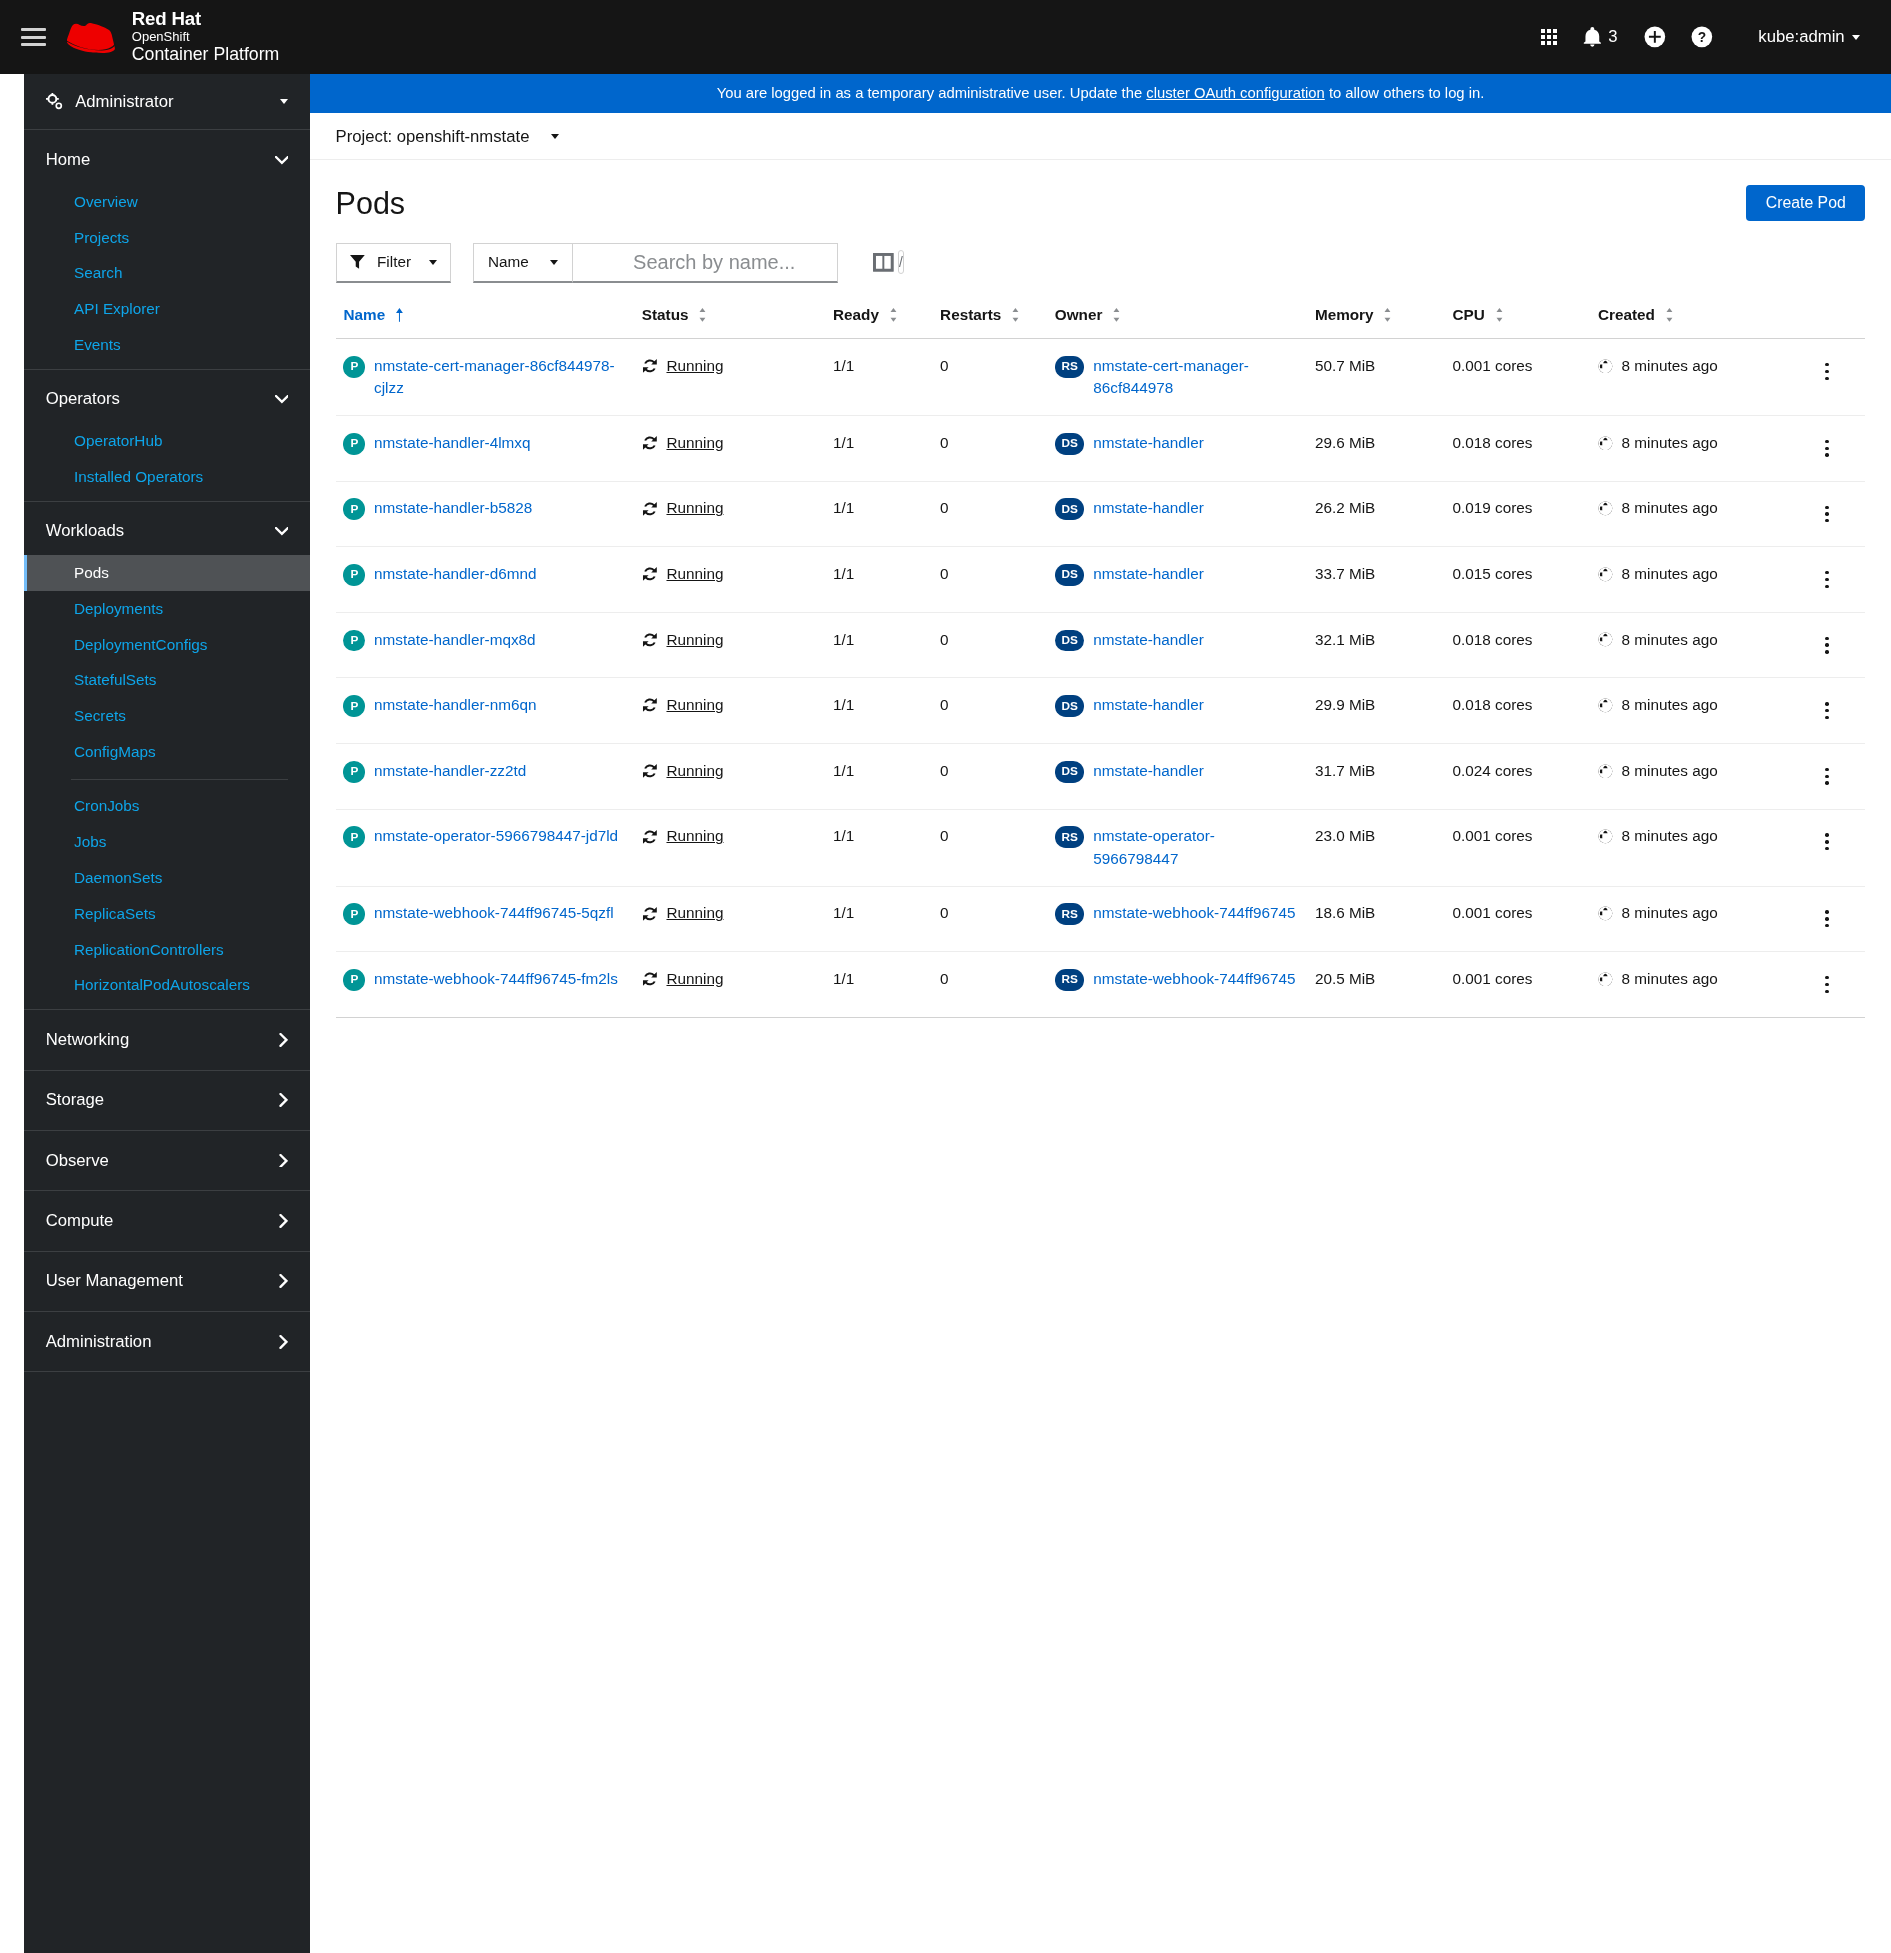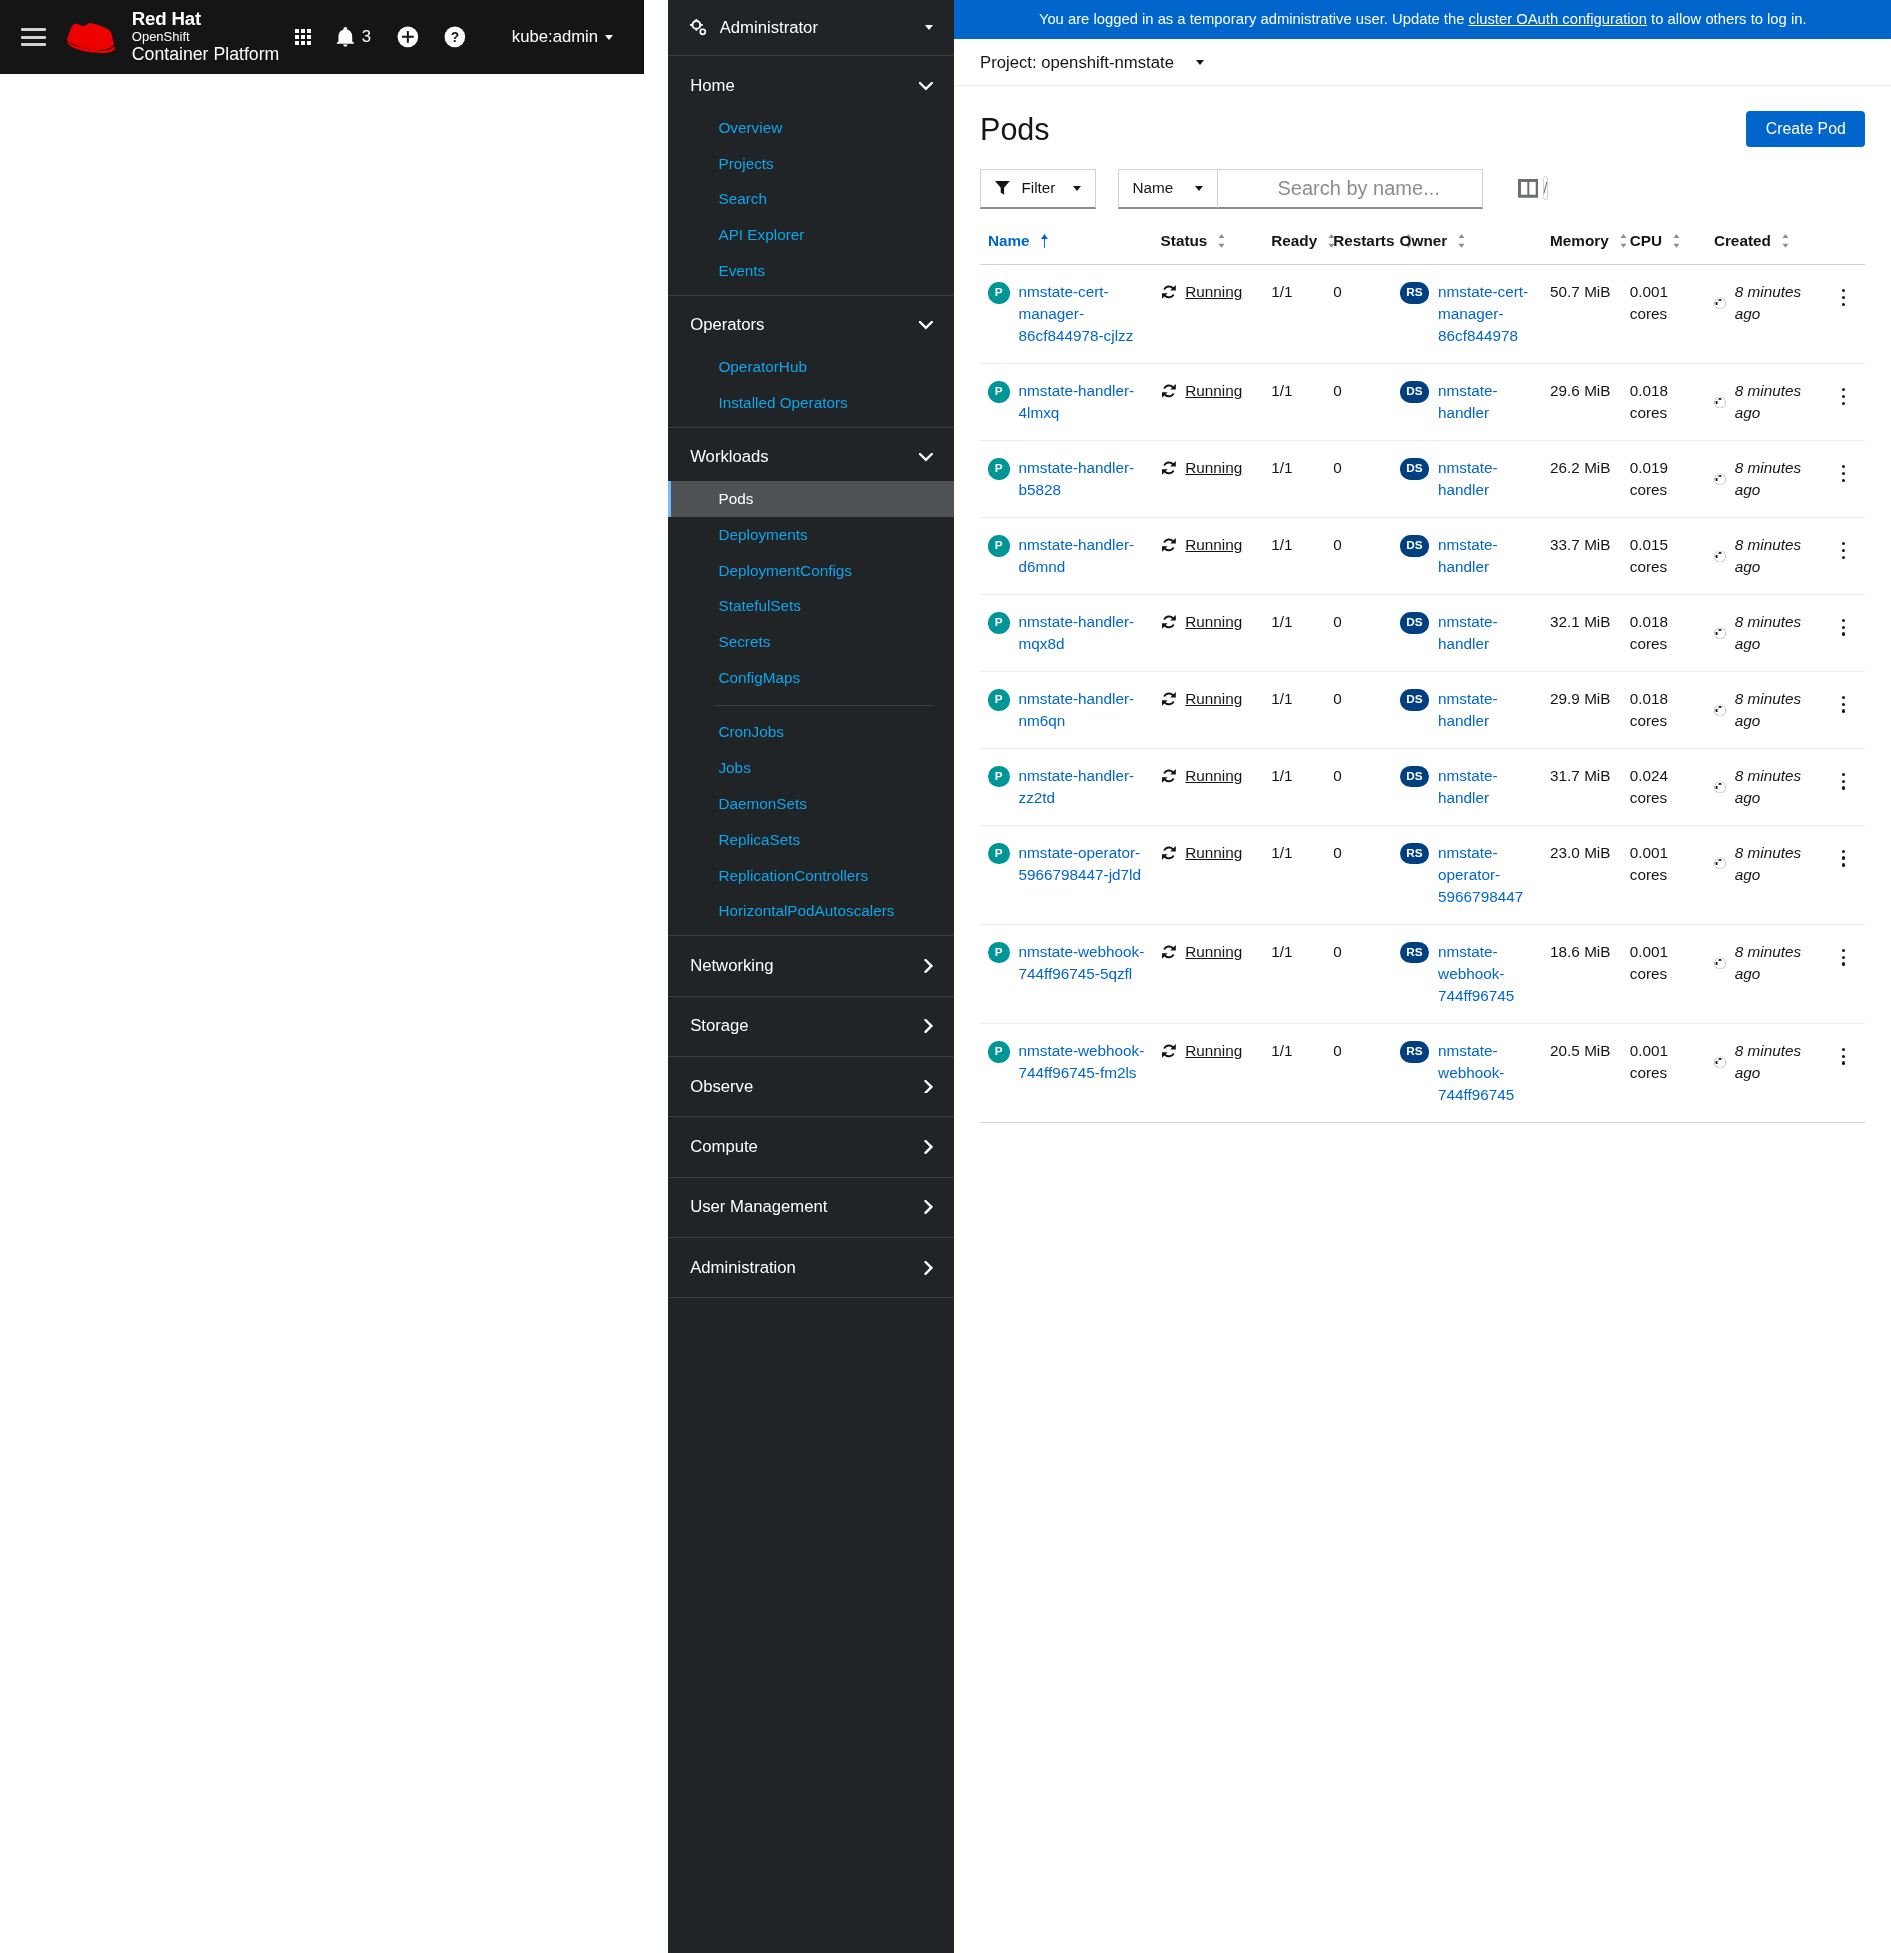--- a/index.html
+++ b/index.html
@@ -3,21 +3,21 @@
 <meta charset="utf-8">
 <style>
   * { box-sizing: border-box; margin: 0; padding: 0; }
   html, body {
     width: 1891px;
     height: 1953px;
     font-family: "Liberation Sans", sans-serif;
     background: #fff;
     overflow: hidden;
   }
-  .app { display: flex; flex-direction: row; width: 1891px; height: 1953px; }
+  .app { display: flex; flex-direction: column; width: 1891px; height: 1953px; }
 
   
   .masthead {
     height: 74px; min-height: 74px; background: #151515;
     display: flex; align-items: center; padding: 0 25.6px 0 0; position: relative;
   }
   .hamburger { width: 67px; display: flex; align-items: center; justify-content: center; cursor: pointer; }
   .hamburger .bars { width: 25.6px; }
   .hamburger .bars i { display: block; height: 3px; background: #d2d2d2; margin: 4.9px 0; border-radius: 1px; }
   .brand { display: flex; align-items: center; gap: 11.8px; }
@@ -143,21 +143,21 @@
   tbody tr:last-child td { border-bottom: 1px solid #d2d2d2; }
   .lnk { color: #06c; text-decoration: none; cursor: pointer; word-break: break-word; }
   .res-cell { display: flex; align-items: flex-start; gap: 8.9px; }
   .badge {
     flex: none; display: inline-flex; align-items: center; justify-content: center;
     color: #fff; font-size: 11.8px; font-weight: bold; margin-top: 1px;
   }
   .badge.p { width: 21.7px; height: 21.7px; border-radius: 50%; background: #009596; }
   .badge.rs, .badge.ds { width: 29.6px; height: 21.7px; border-radius: 10.8px; background: #004080; font-size: 11.8px; }
   .status-cell { display: flex; align-items: center; gap: 8.9px; text-decoration: underline; }
-  .created-cell { display: flex; align-items: center; gap: 8.9px; font-style: italic; }
+  .created-cell { display: flex; align-items: center; gap: 8.9px; }
   .kebab {
     width: 21.7px; height: 33px; display: flex; flex-direction: column; align-items: center;
     justify-content: center; gap: 3.4px; cursor: pointer; margin: 0 auto;
   }
   .kebab i { width: 3.4px; height: 3.4px; border-radius: 50%; background: #151515; display: block; }
   .c-name { width: 19.5%; } .c-status { width: 12.5%; } .c-ready { width: 7%; }
   .c-restarts { width: 7.5%; } .c-owner { width: 17%; } .c-mem { width: 9%; }
   .c-cpu { width: 9.5%; } .c-created { width: 13%; } .c-kebab { width: 5%; }
 </style>
 </head>

